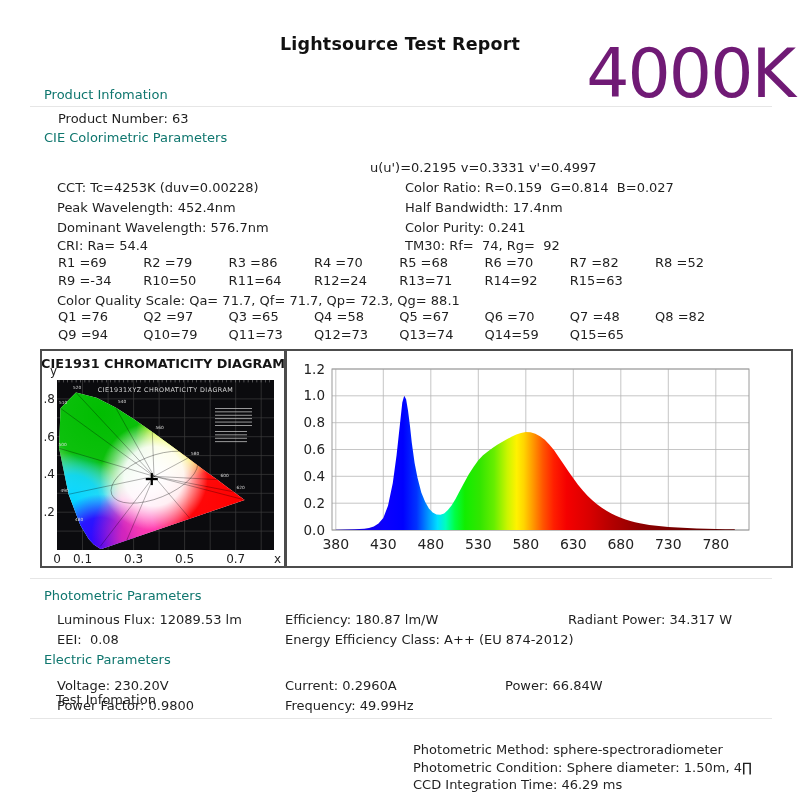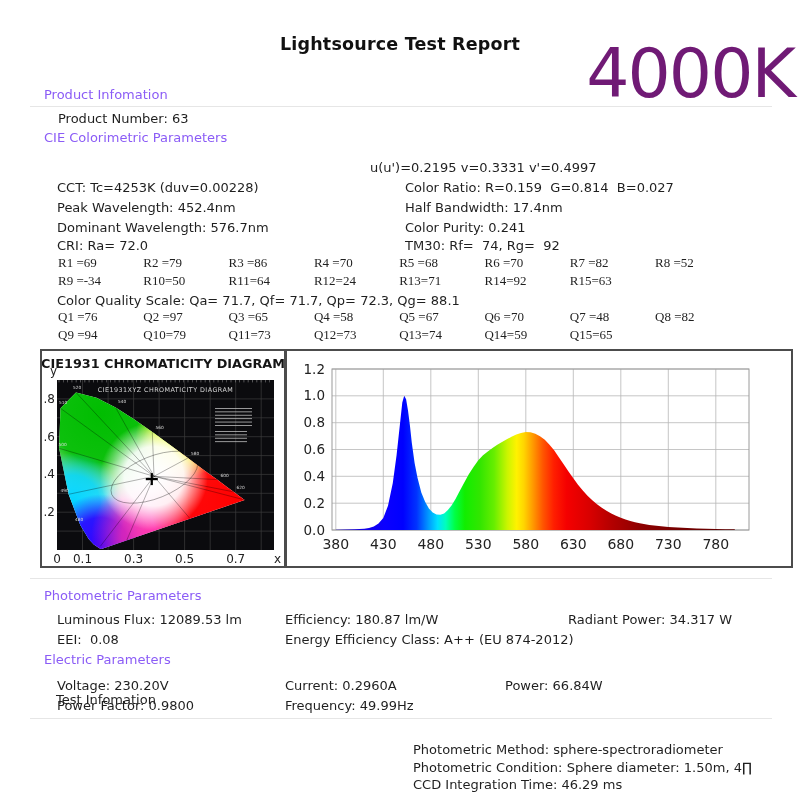--- a/index.html
+++ b/index.html
@@ -2,26 +2,26 @@
 <html><head>
 <meta charset="utf-8">
 <style>
   html,body{margin:0;padding:0;background:#fff;}
   .page{position:relative;width:800px;height:800px;background:#ffffff;overflow:hidden;
         font-family:"DejaVu Sans","Liberation Sans",sans-serif;color:#1f1f1f;font-size:13px;}
   .title{position:absolute;left:0;right:0;top:34px;text-align:center;
          font-size:17.5px;font-weight:bold;color:#111;letter-spacing:.2px;}
   .cct{position:absolute;right:6px;top:40px;font-size:68px;line-height:1;color:#701a75;
        letter-spacing:-2px;font-weight:400;}
-  .h{position:absolute;left:44px;white-space:pre;color:#8b5cf6;}
+  .h{position:absolute;left:44px;white-space:pre;color:#0f766e;}
   .ln{position:absolute;left:0;right:0;height:18px;}
   .ln span{position:absolute;white-space:pre;}
   .grid{position:absolute;left:58px;display:grid;grid-template-columns:repeat(8,85.3px);
         grid-auto-rows:18.2px;}
-  .grid span{white-space:pre;font-family:Liberation Serif, serif;}
+  .grid span{white-space:pre;}
   .hr{position:absolute;left:30px;right:28px;height:1px;background:#e2e2e2;opacity:.85;}
   .chartbox{position:absolute;top:349px;height:219px;border:2px solid #4c4c4c;
             box-sizing:border-box;background:#fff;}
   .chartbox svg{display:block;}
   
   .g{stroke:#b7b7b7;stroke-width:.8;}
   .gb{stroke:#9a9a9a;stroke-width:1;fill:none;}
   .xt{font-family:"DejaVu Sans",sans-serif;font-size:14px;fill:#222;text-anchor:middle;}
   .yt{font-family:"DejaVu Sans",sans-serif;font-size:13.5px;fill:#222;text-anchor:end;}
   
@@ -60,21 +60,21 @@
   </div>
   <div class="ln" style="top:200px">
     <span style="left:57px">Peak Wavelength: 452.4nm</span>
     <span style="left:405px">Half Bandwidth: 17.4nm</span>
   </div>
   <div class="ln" style="top:220px">
     <span style="left:57px">Dominant Wavelength: 576.7nm</span>
     <span style="left:405px">Color Purity: 0.241</span>
   </div>
   <div class="ln" style="top:238px">
-    <span style="left:57px">CRI: Ra= 72.0</span>
+    <span style="left:57px">CRI: Ra= 54.4</span>
     <span style="left:405px">TM30: Rf=  74, Rg=  92</span>
   </div>
 
   <div class="grid" style="top:255px">
       <span>R1 =69</span>
       <span>R2 =79</span>
       <span>R3 =86</span>
       <span>R4 =70</span>
       <span>R5 =68</span>
       <span>R6 =70</span>

